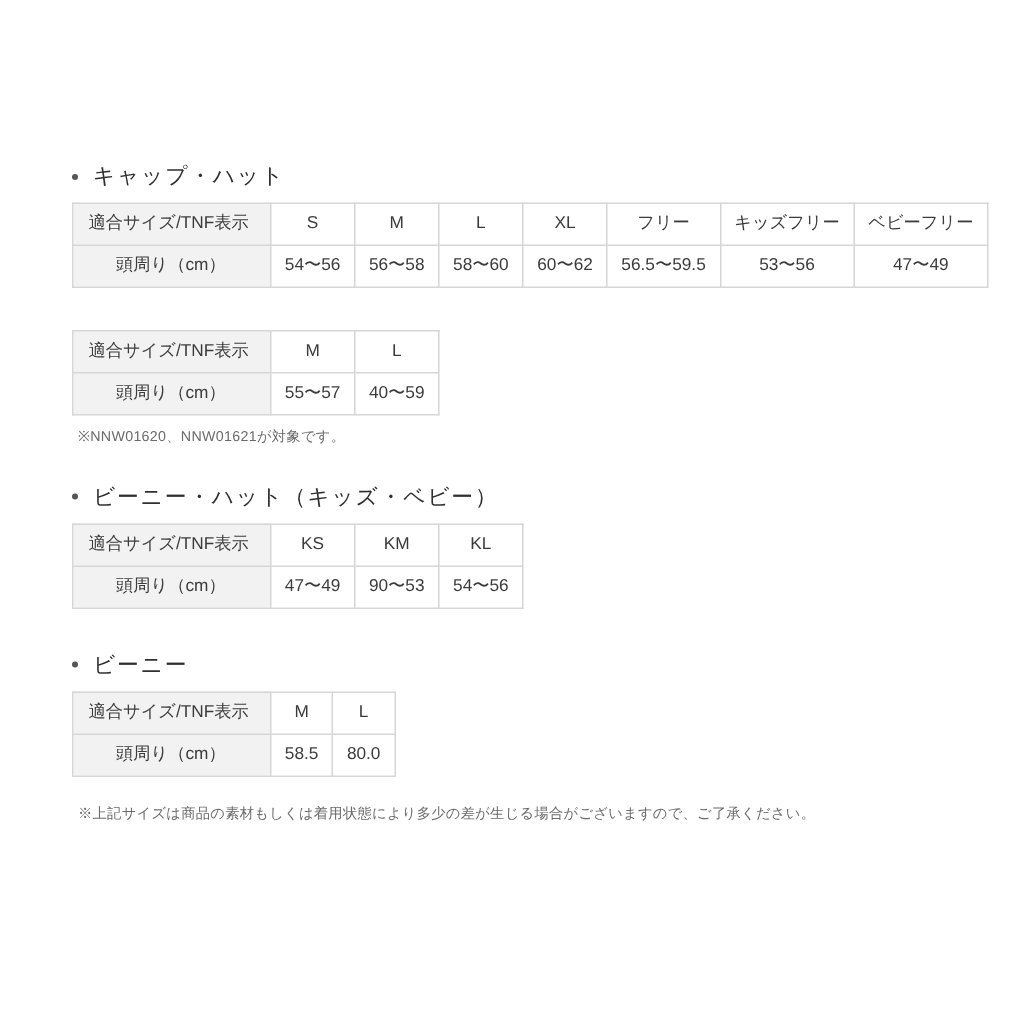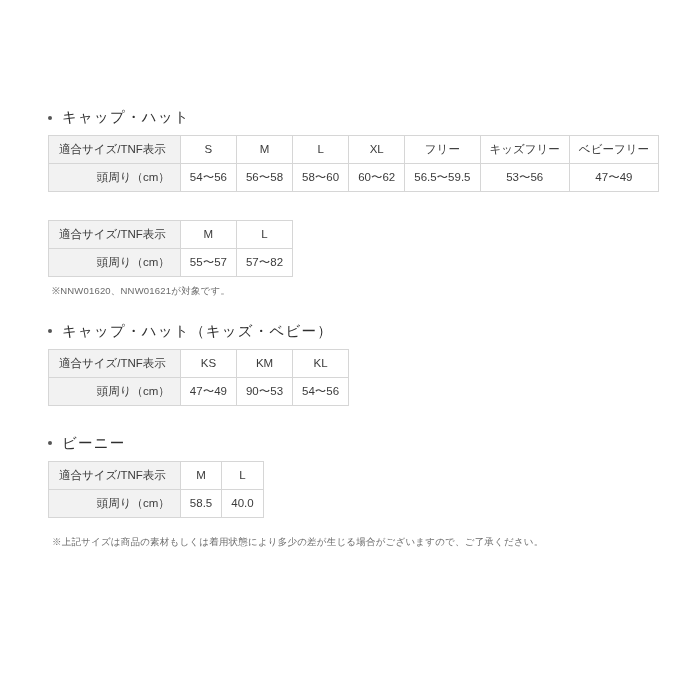--- a/index.html
+++ b/index.html
@@ -53,21 +53,20 @@
     font-weight: normal;
     color: #3b3b3b;
     padding: 6px 9px;
     text-align: center;
     white-space: nowrap;
     line-height: 1.3;
     background: #ffffff;
   }
   table.size-table th.rowhead,
   table.size-table td.rowhead {
-    text-align: right;
     background: #f2f2f2;
     color: #3b3b3b;
     padding-right: 10px;
   }
   table.size-table th.corner {
     text-align: left;
     background: #f2f2f2;
     padding-left: 10px;
     padding-right: 14px;
   }
@@ -132,33 +131,33 @@
         <tr>
           <th class="corner">適合サイズ/TNF表示</th>
           <th>M</th>
           <th>L</th>
         </tr>
       </thead>
       <tbody>
         <tr>
           <td class="rowhead">頭周り（cm）</td>
           <td>55〜57</td>
-          <td>57〜82</td>
+          <td>40〜59</td>
         </tr>
       </tbody>
     </table>
     <div class="note">※NNW01620、NNW01621が対象です。</div>
   </div>
 
   <div class="gap-md"></div>
 
   <div class="section">
     <div class="section-heading">
       <span class="bullet-dot"></span>
-      <span>キャップ・ハット（キッズ・ベビー）</span>
+      <span>ビーニー・ハット（キッズ・ベビー）</span>
     </div>
     <table class="size-table">
       <thead>
         <tr>
           <th class="corner">適合サイズ/TNF表示</th>
           <th>KS</th>
           <th>KM</th>
           <th>KL</th>
         </tr>
       </thead>
@@ -185,21 +184,21 @@
         <tr>
           <th class="corner">適合サイズ/TNF表示</th>
           <th>M</th>
           <th>L</th>
         </tr>
       </thead>
       <tbody>
         <tr>
           <td class="rowhead">頭周り（cm）</td>
           <td>58.5</td>
-          <td>40.0</td>
+          <td>80.0</td>
         </tr>
       </tbody>
     </table>
   </div>
 
   <div class="footnote">※上記サイズは商品の素材もしくは着用状態により多少の差が生じる場合がございますので、ご了承ください。</div>
 
 </div>
 
 </body></html>

